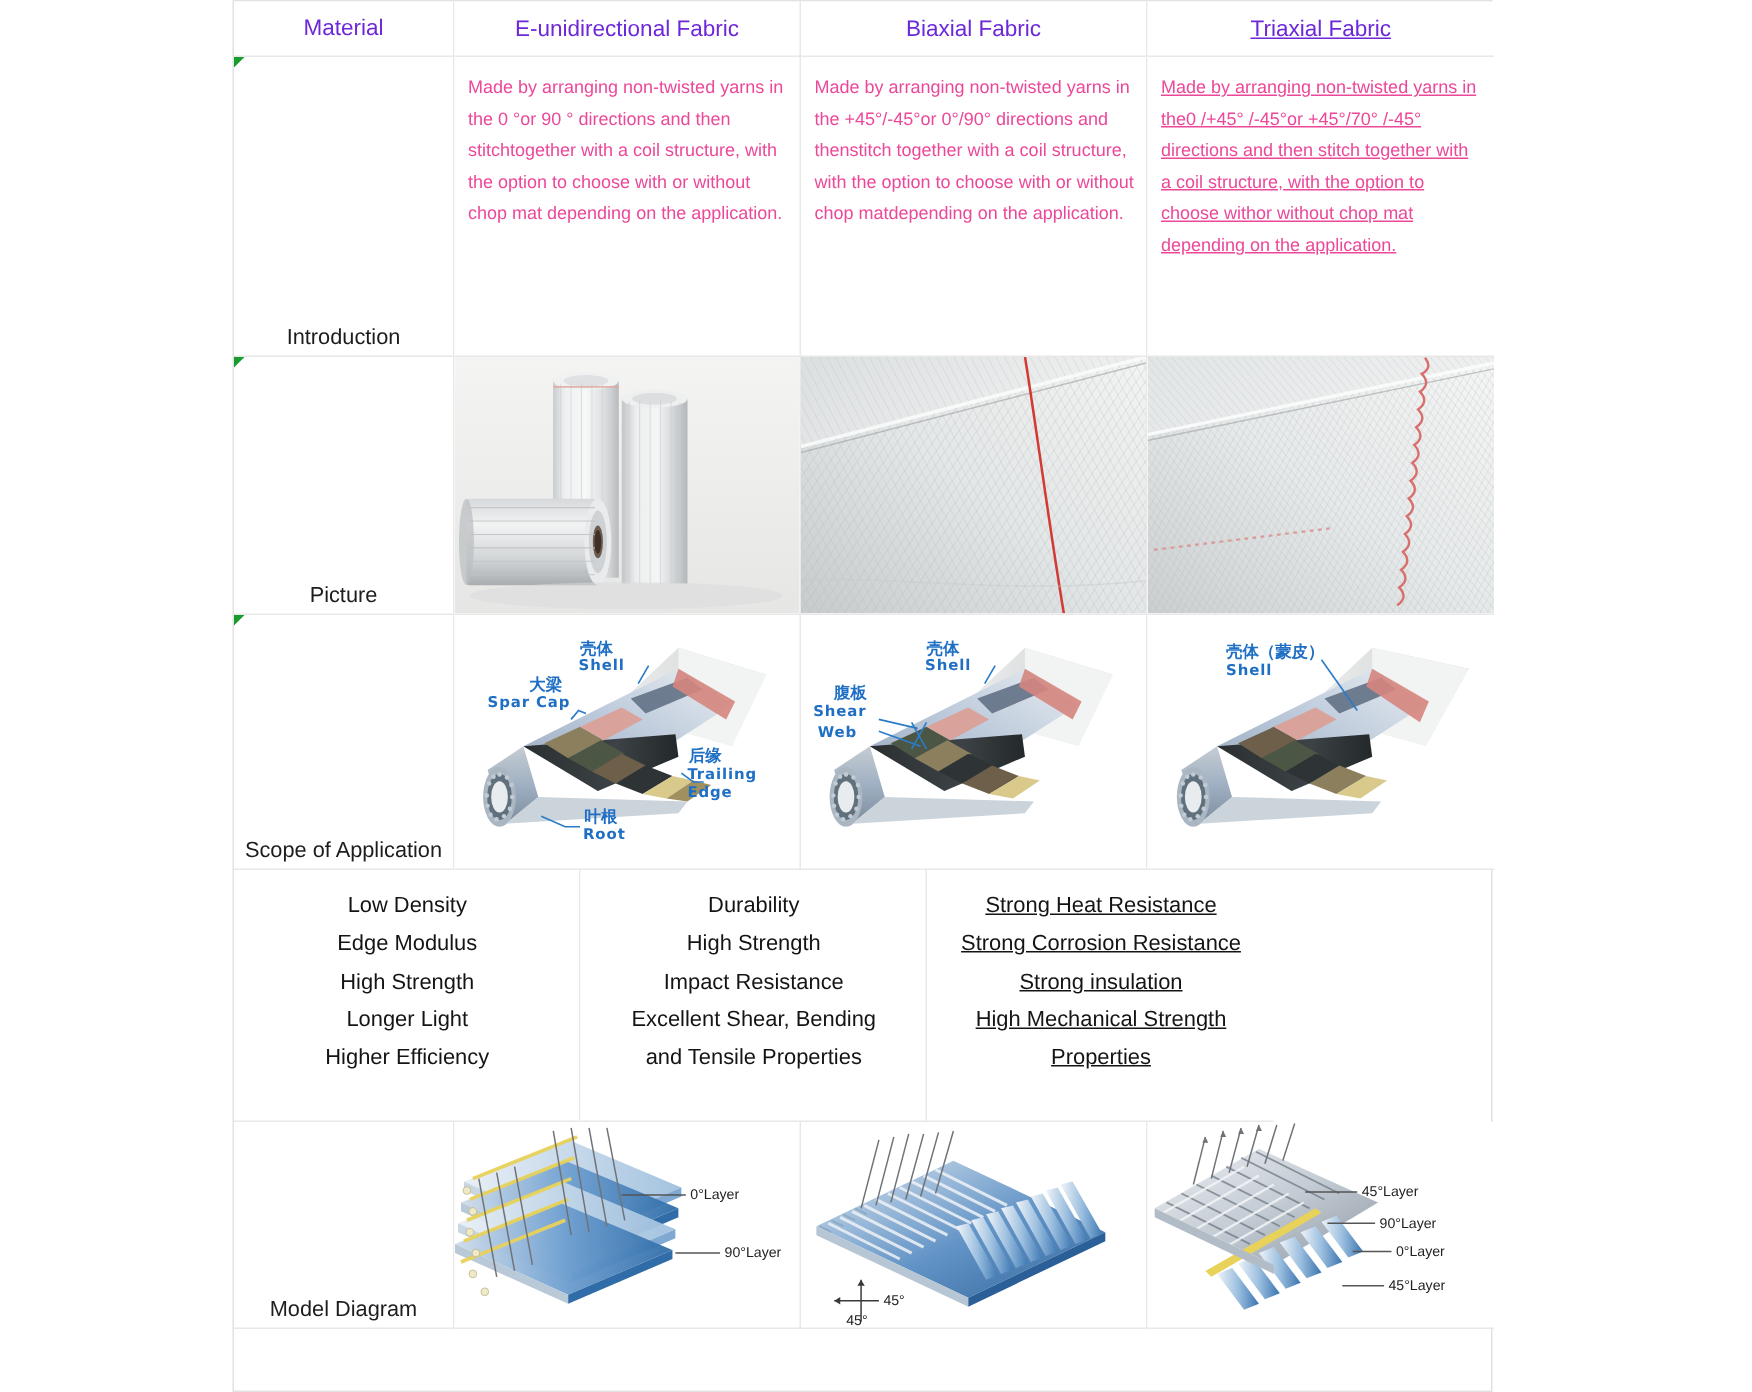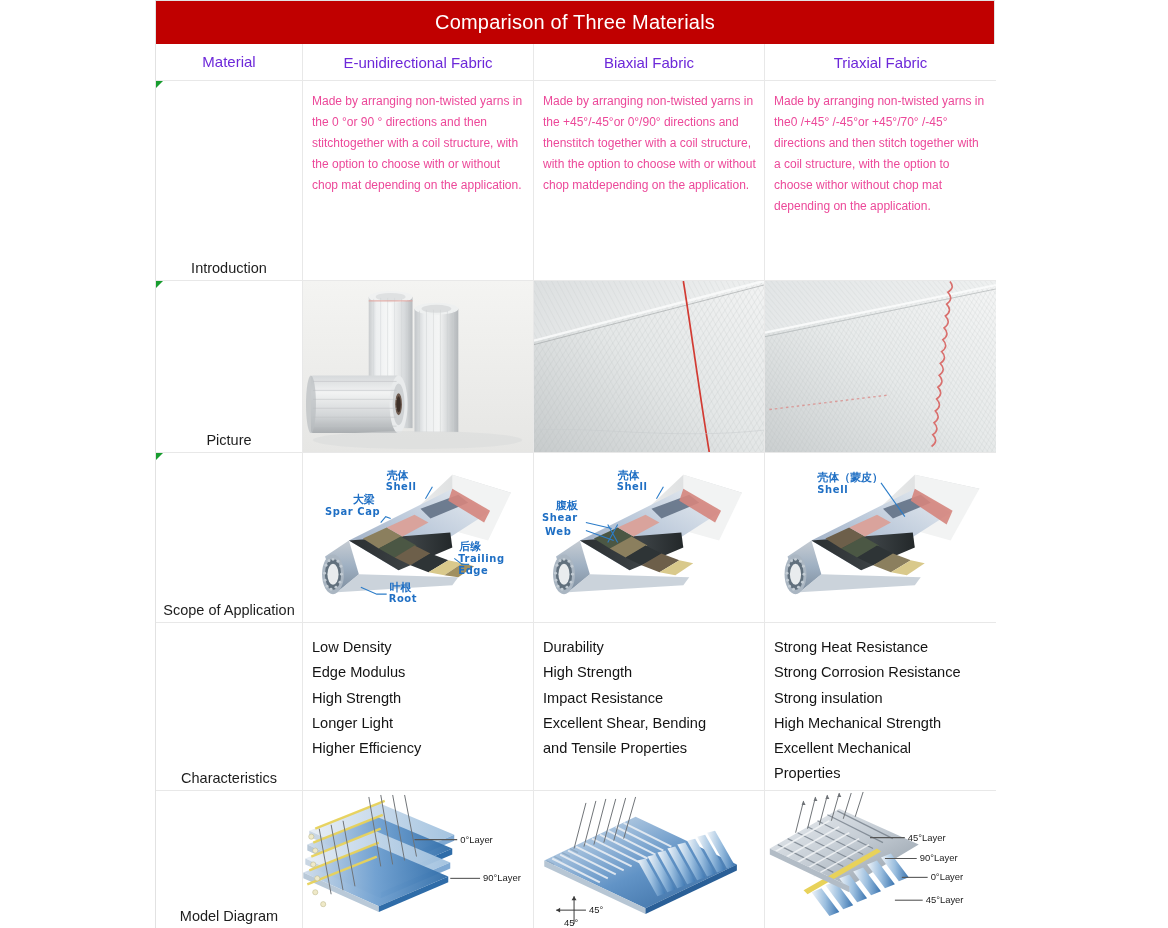--- a/index.html
+++ b/index.html
@@ -3,51 +3,48 @@
 <meta charset="utf-8">
 <style>
   html,body{margin:0;padding:0;background:#ffffff;}
   body{width:1168px;height:928px;font-family:"Liberation Sans",sans-serif;-webkit-font-smoothing:antialiased;}
   .page{position:relative;width:1168px;height:928px;overflow:hidden;background:#fff;}
   .table{position:absolute;left:155px;top:0;width:840px;height:928px;box-sizing:border-box;border:1px solid #e2e2e2;background:#fff;}
   .title-bar{height:43px;background:#C00000;display:flex;align-items:center;justify-content:center;}
   .title-bar span{color:#ffffff;font-size:20px;letter-spacing:.2px;}
   .row{display:flex;width:100%;box-sizing:border-box;}
   .cell{box-sizing:border-box;border-right:1px solid #e8e8e8;border-bottom:1px solid #e8e8e8;position:relative;background:#fff;}
-  .cell:last-child{border-right:none;}
+  .cell:last-child{border-right:none;text-decoration:underline;}
   .c-label{width:147px;min-width:147px;display:flex;align-items:flex-end;justify-content:center;text-align:center;font-size:14.5px;color:#1d1d1d;line-height:1.5;}
   .c-data{width:231px;min-width:231px;}
   .row-head .cell{height:37px;display:flex;align-items:center;justify-content:center;font-size:15px;color:#6d28d9;}
   .row-intro .c-data{padding:10px 8px 6px 9px;font-size:12px;line-height:21px;color:#ec4899;}
   .row-intro{height:200px;}
   .row-pic{height:172px;}
   .row-scope{height:170px;}
   .row-char{height:168px;}
   .row-model{height:138px;}
   .row-pic .c-data,.row-scope .c-data,.row-model .c-data{padding:0;overflow:hidden;}
-  .row-char .c-data{padding:12px 8px 6px 9px;font-size:14.6px;line-height:25.3px;color:#141414;}
+  .row-char .c-data{padding:12px 8px 6px 9px;font-size:14.6px;line-height:25.3px;color:#141414;text-align:center;}
   .flag{position:absolute;left:0;top:0;width:0;height:0;border-top:7px solid #179c2e;border-right:7px solid transparent;z-index:5;}
   .media{width:100%;height:100%;display:block;}
   .pic-wrap{width:100%;height:100%;overflow:hidden;position:relative;background:#f4f4f4;}
   svg{display:block;}
   .lbl-cn{font-family:"DejaVu Sans",sans-serif;fill:#1f6fc4;font-weight:bold;}
   .lbl-en{font-family:"DejaVu Sans",sans-serif;fill:#1f6fc4;font-weight:bold;letter-spacing:.6px;}
   .lead{stroke:#2b7cc8;stroke-width:1.1;fill:none;}
   .mdlbl{font-family:"Liberation Sans",sans-serif;fill:#222;font-size:9.5px;}
   .mdlead{stroke:#555;stroke-width:1.1;fill:none;}
 </style>
 </head>
 <body>
 
 <div class="page">
   <div class="table">
 
-    <div class="title-bar">
-      <span>Comparison of Three Materials</span>
-    </div>
 
     <div class="row row-head">
       <div class="cell c-label">
           <span>Material</span>
         </div>
       <div class="cell c-data">
           <span>E-unidirectional Fabric</span>
         </div>
       <div class="cell c-data">
           <span>Biaxial Fabric</span>
@@ -390,43 +387,39 @@
           <path d="M34 140 L56 122 L156 125 L150 133 Z" fill="#b9c4cf" opacity=".75"></path>
 
           <path class="lead" d="M140 64 L116 30"></path>
           <text class="lbl-cn" x="52" y="28" font-size="11">壳体（蒙皮）</text>
           <text class="lbl-en" x="52" y="40" font-size="10">Shell</text>
         </svg>
       </div>
     </div>
 
     <div class="row row-char">
-      <div class="cell c-label">
-        <span>Characteristics</span>
-      </div>
       <div class="cell c-data">
         <div>Low Density</div>
         <div>Edge Modulus</div>
         <div>High Strength</div>
         <div>Longer Light</div>
         <div>Higher Efficiency</div>
       </div>
       <div class="cell c-data">
         <div>Durability</div>
         <div>High Strength</div>
         <div>Impact Resistance</div>
         <div>Excellent Shear, Bending</div>
         <div>and Tensile Properties</div>
       </div>
       <div class="cell c-data">
         <div>Strong Heat Resistance</div>
         <div>Strong Corrosion Resistance</div>
         <div>Strong insulation</div>
         <div>High Mechanical Strength</div>
-        <div>Excellent Mechanical</div>
         <div>Properties</div>
       </div>
     </div>
 
     <div class="row row-model">
       <div class="cell c-label">
         <span>Model Diagram</span>
       </div>
 
       <div class="cell c-data">

